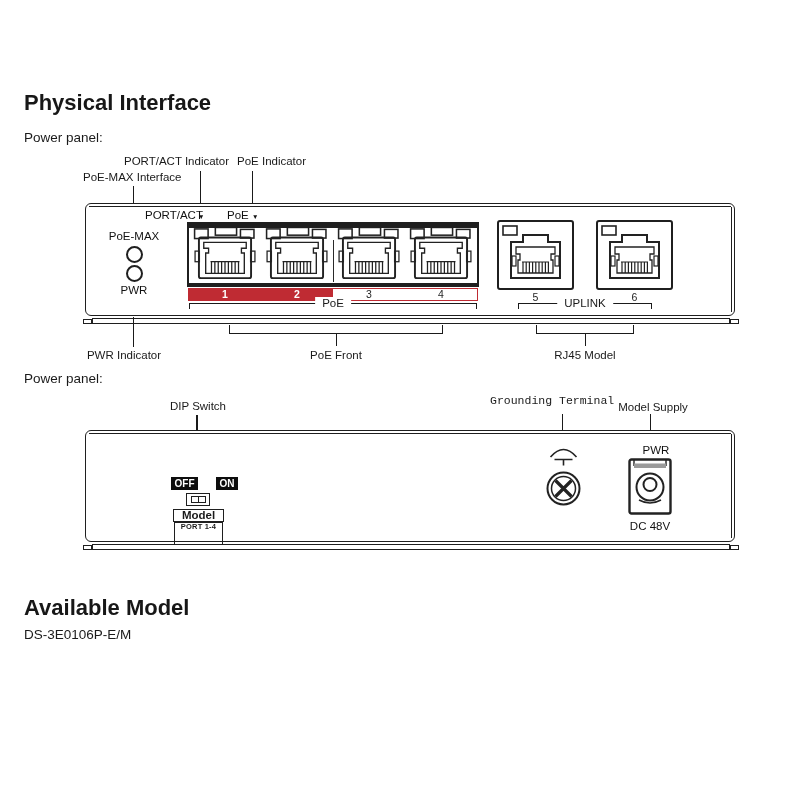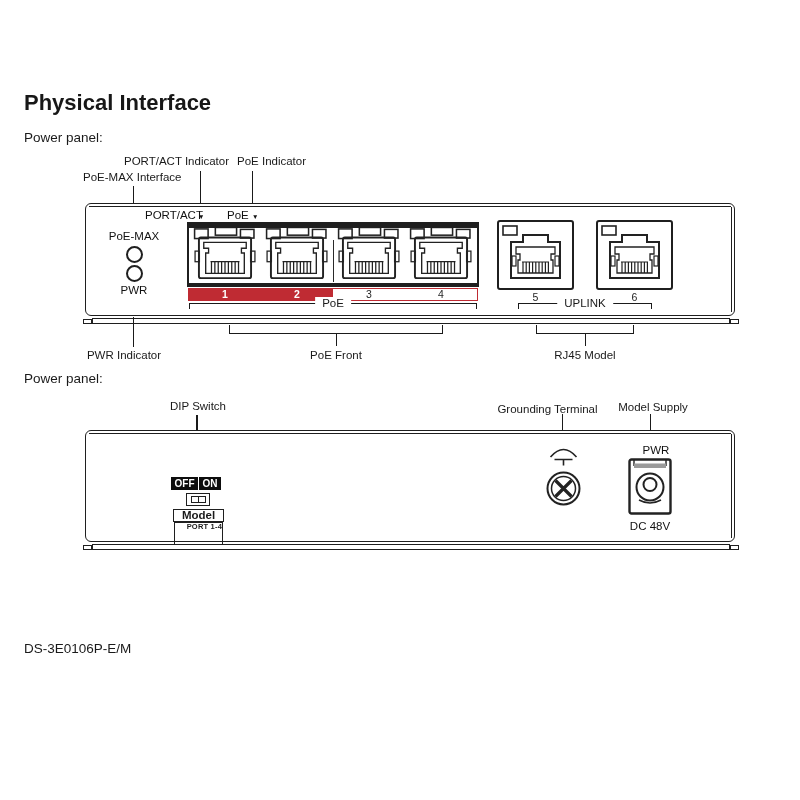--- a/index.html
+++ b/index.html
@@ -43,21 +43,21 @@
   .group-bracket .blabel { position:absolute; left:50%; top:-7.5px; transform:translateX(-50%);
     background:#fff; padding:0 7px; font-size:11.5px; white-space:nowrap; }
 
   .uplink-box { border:2px solid #1f1f1f; border-radius:3px; background:#fff; }
   .port-num { font-size:10.5px; text-align:center; color:#1f1f1f; }
 
   .callout-bracket { height:9px; border-bottom:1.2px solid #1a1a1a; border-left:1.2px solid #1a1a1a; border-right:1.2px solid #1a1a1a; }
   .callout-bracket .stub { position:absolute; left:50%; top:100%; width:1.3px; height:13px; background:#1a1a1a; }
 
   
-  .dip-onoff { display:flex; gap:1px;border-radius:6px; }
+  .dip-onoff { display:flex; gap:18px;border-radius:6px; }
   .dip-onoff span { background:#0d0d0d; color:#fff; font-size:10px; font-weight:bold; line-height:13px; padding:0 3.5px; }
   .dip-slider { border:1.6px solid #1f1f1f; background:#fff; }
   .dip-slider .knob { position:absolute; left:4px; top:2.2px; width:14.5px; height:6.5px; border:1.2px solid #1f1f1f; }
   .dip-slider .knob::after { content:""; position:absolute; left:50%; top:0; bottom:0; width:1.1px; background:#1f1f1f; }
   .extend-box { border:1.4px solid #1f1f1f; font-size:11.5px; font-weight:600; text-align:center; line-height:11px; }
   .portrange-box { border:1.1px solid #1f1f1f; font-size:7.5px; font-weight:600; text-align:center; line-height:8px; letter-spacing:0.2px; }
   .back-small { font-size:11.5px; text-align:center; white-space:nowrap; color:#111; }
 </style>
 </head>
 <body>
@@ -197,38 +197,38 @@
 
   <div class="abs callout-bracket" style="left:536px; top:325px; width:98px;">
     <div class="stub"></div>
   </div>
   <div class="abs callout" style="left:535px; top:349px; width:100px;">RJ45 Model</div>
 
   <div class="abs sub" style="left:24px; top:371px;">Power panel:</div>
 
   <div class="abs callout" style="left:162px; top:400px; width:72px;text-align:center;">DIP Switch</div>
   <div class="abs vline" style="left:196.3px; top:415px; height:59px;"></div>
-  <div class="abs callout" style="left:490px; top:403px; width:115px;">Grounding Terminal</div>
+  <div class="abs callout" style="left:490px; top:394px; width:115px;font-family:Liberation Mono, monospace;">Grounding Terminal</div>
   <div class="abs vline" style="left:561.5px; top:414px; height:27px;"></div>
   <div class="abs callout" style="left:613px; top:401px; width:80px;">Model Supply</div>
   <div class="abs vline" style="left:649.5px; top:414px; height:27px;"></div>
 
   <div class="abs panel" style="left:85px; top:430px; width:650px; height:112px;">
     <div class="inner-top"></div>
     <div class="inner-right"></div>
 
     <div class="abs dip-onoff" style="left:85px; top:46px;">
       <span>OFF</span>
         <span>ON</span>
     </div>
     <div class="abs dip-slider" style="left:100px; top:62px; width:24px; height:13px;">
       <div class="knob"></div>
     </div>
     <div class="abs extend-box" style="left:87px; top:78px; width:51px; height:13px;">Model</div>
-    <div class="abs portrange-box" style="left:88px; top:91px; width:49px; height:26px;text-align:right;">PORT 1-4</div>
+    <div class="abs portrange-box" style="left:88px; top:91px; width:49px; height:26px;">PORT 1-4</div>
 
     <svg class="abs" style="left:462px; top:12px;" width="31" height="23" viewBox="0 0 31 23" fill="none" stroke="#222">
       <path d="M2.5 14 Q15.5 -1 28.5 14" stroke-width="1.6"></path>
       <path d="M6.5 16.5 H24.5 M15.5 16.5 V22.5" stroke-width="1.6"></path>
     </svg>
     <svg class="abs" style="left:459px; top:39px;" width="37" height="37" viewBox="0 0 37 37" fill="none" stroke="#222">
       <circle cx="18.5" cy="18.5" r="16" stroke-width="2"></circle>
       <circle cx="18.5" cy="18.5" r="12" stroke-width="1.5"></circle>
       <path d="M10.5 10.5 L26.5 26.5 M26.5 10.5 L10.5 26.5" stroke-width="3.2"></path>
     </svg>
@@ -242,15 +242,16 @@
       <circle cx="22" cy="26.5" r="6.5" stroke-width="2"></circle>
       <path d="M11 42 Q22 48 33 42" stroke-width="1.5"></path>
     </svg>
     <div class="abs back-small" style="left:536px; top:89px; width:56px;">DC 48V</div>
   </div>
 
   <div class="abs lip" style="left:92px; top:544px; width:638px; height:6px;"></div>
   <div class="abs lip-cap" style="left:83px; top:545px; width:9px; height:4.5px;"></div>
   <div class="abs lip-cap" style="left:730px; top:545px; width:9px; height:4.5px;"></div>
 
-  <div class="abs sub" style="left:24px; top:641px;">DS-3E0106P-E/M</div>
+  <div class="abs h1" style="left:24px; top:595px;">Available Model</div>
+  <div class="abs sub" style="left:24px; top:627px;">DS-3E0106P-E/M</div>
 
 </div>
 
 </body></html>

